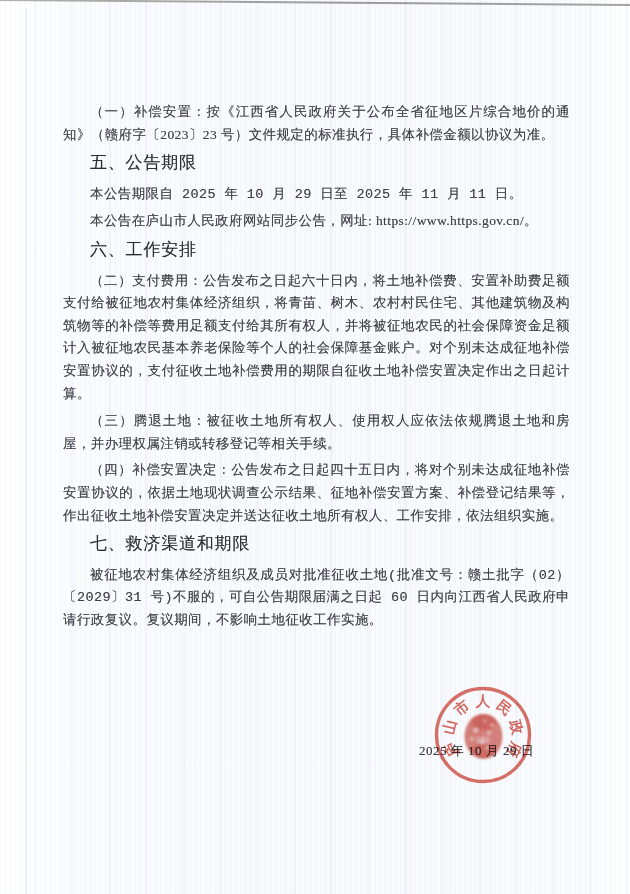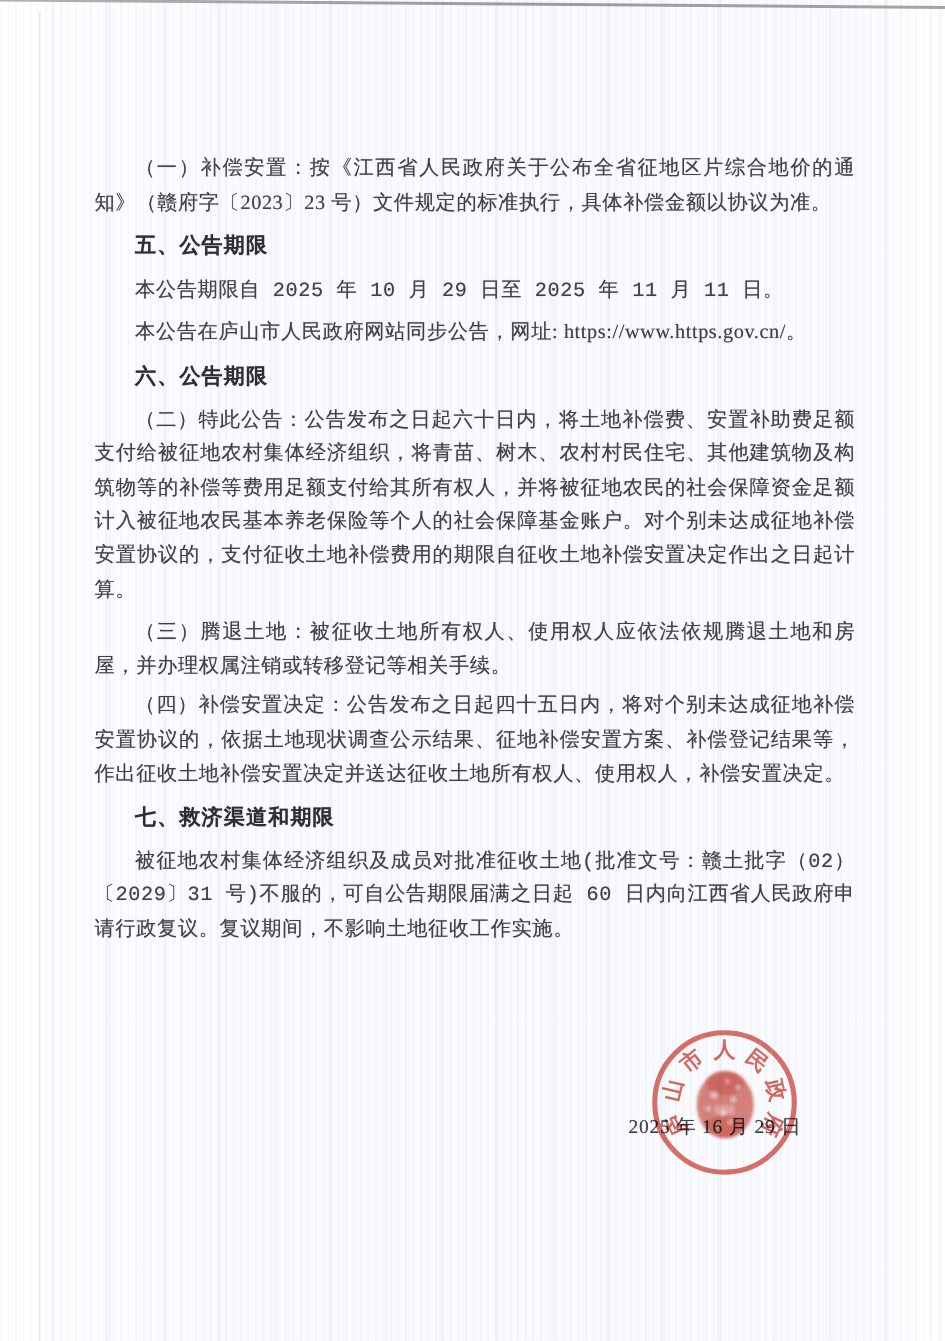--- a/index.html
+++ b/index.html
@@ -55,22 +55,22 @@
   }
   .doc-para {
     margin: 4px 0 0 0;
     text-indent: 27px;
   }
   .doc-para:first-child { margin-top: 0; }
   .doc-heading {
     margin: 6px 0 0 0;
     text-indent: 27px;
     font-family: "Liberation Sans", "DejaVu Sans", sans-serif;
-    font-size: 14px;
-    font-weight: 700;
+    font-size: 17px;
+    font-weight: 400;
     color: #2d2e32;
     letter-spacing: 0.8px;
   }
   .doc-heading + .doc-para { margin-top: 9px; font-family: Liberation Mono, monospace; }
   .sign-date {
     position: absolute;
     left: 419px;
     top: 742px;
     font-size: 13px;
     letter-spacing: 0.5px;
@@ -111,29 +111,29 @@
 <div class="page">
 
   <div class="scan-top-line"></div>
   <div class="scan-vline"></div>
 
   <div class="doc-body" id="doc-body">
       <p class="doc-para">（一）补偿安置：按《江西省人民政府关于公布全省征地区片综合地价的通知》（赣府字〔2023〕23 号）文件规定的标准执行，具体补偿金额以协议为准。</p>
       <h3 class="doc-heading">五、公告期限</h3>
       <p class="doc-para">本公告期限自 2025 年 10 月 29 日至 2025 年 11 月 11 日。</p>
       <p class="doc-para">本公告在庐山市人民政府网站同步公告，网址: https://www.https.gov.cn/。</p>
-      <h3 class="doc-heading">六、公告期限</h3>
-      <p class="doc-para">（二）特此公告：公告发布之日起六十日内，将土地补偿费、安置补助费足额支付给被征地农村集体经济组织，将青苗、树木、农村村民住宅、其他建筑物及构筑物等的补偿等费用足额支付给其所有权人，并将被征地农民的社会保障资金足额计入被征地农民基本养老保险等个人的社会保障基金账户。对个别未达成征地补偿安置协议的，支付征收土地补偿费用的期限自征收土地补偿安置决定作出之日起计算。</p>
+      <h3 class="doc-heading">六、工作安排</h3>
+      <p class="doc-para">（二）支付费用：公告发布之日起六十日内，将土地补偿费、安置补助费足额支付给被征地农村集体经济组织，将青苗、树木、农村村民住宅、其他建筑物及构筑物等的补偿等费用足额支付给其所有权人，并将被征地农民的社会保障资金足额计入被征地农民基本养老保险等个人的社会保障基金账户。对个别未达成征地补偿安置协议的，支付征收土地补偿费用的期限自征收土地补偿安置决定作出之日起计算。</p>
       <p class="doc-para">（三）腾退土地：被征收土地所有权人、使用权人应依法依规腾退土地和房屋，并办理权属注销或转移登记等相关手续。</p>
-      <p class="doc-para">（四）补偿安置决定：公告发布之日起四十五日内，将对个别未达成征地补偿安置协议的，依据土地现状调查公示结果、征地补偿安置方案、补偿登记结果等，作出征收土地补偿安置决定并送达征收土地所有权人、使用权人，补偿安置决定。</p>
+      <p class="doc-para">（四）补偿安置决定：公告发布之日起四十五日内，将对个别未达成征地补偿安置协议的，依据土地现状调查公示结果、征地补偿安置方案、补偿登记结果等，作出征收土地补偿安置决定并送达征收土地所有权人、工作安排，依法组织实施。</p>
       <h3 class="doc-heading">七、救济渠道和期限</h3>
       <p class="doc-para">被征地农村集体经济组织及成员对批准征收土地(批准文号：赣土批字（02）〔2029〕31 号)不服的，可自公告期限届满之日起 60 日内向江西省人民政府申请行政复议。复议期间，不影响土地征收工作实施。</p>
     </div>
 
-  <div class="sign-date">2025 年 16 月 29 日</div>
+  <div class="sign-date">2025 年 10 月 29 日</div>
 
   <svg class="seal" viewBox="-80 -80 160 160" width="160" height="160" xmlns="http://www.w3.org/2000/svg">
     <defs>
       <filter id="emblur" x="-50%" y="-50%" width="200%" height="200%">
           <feGaussianBlur stdDeviation="1"></feGaussianBlur>
         </filter>
       <filter id="ringblur" x="-50%" y="-50%" width="200%" height="200%">
           <feGaussianBlur stdDeviation="0.45"></feGaussianBlur>
         </filter>
     </defs>

